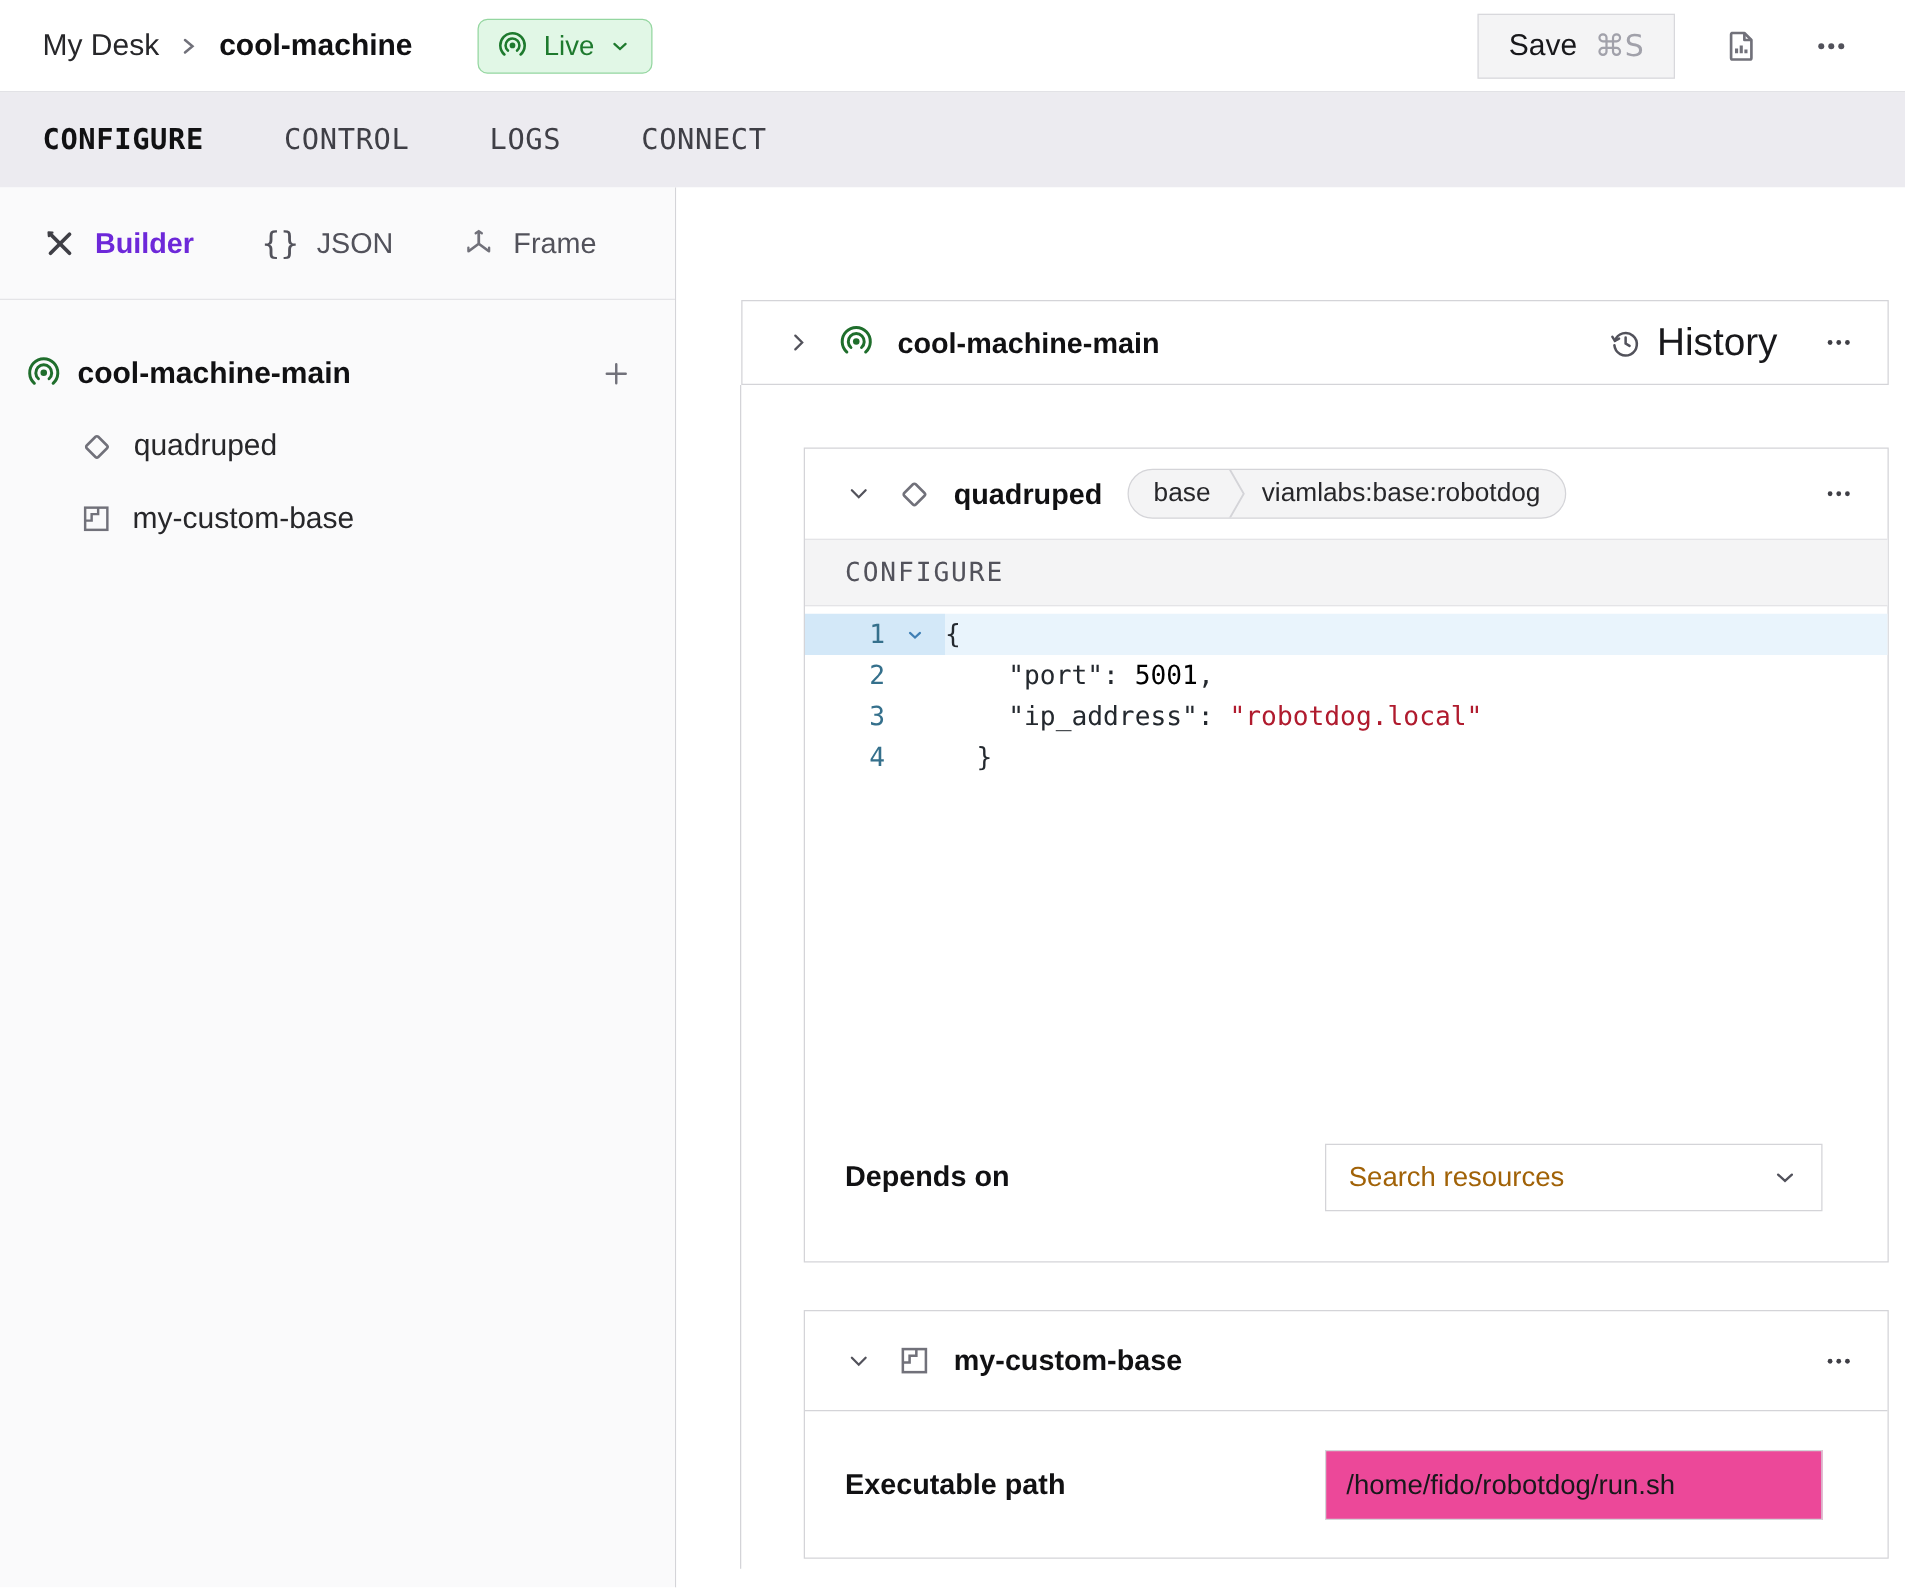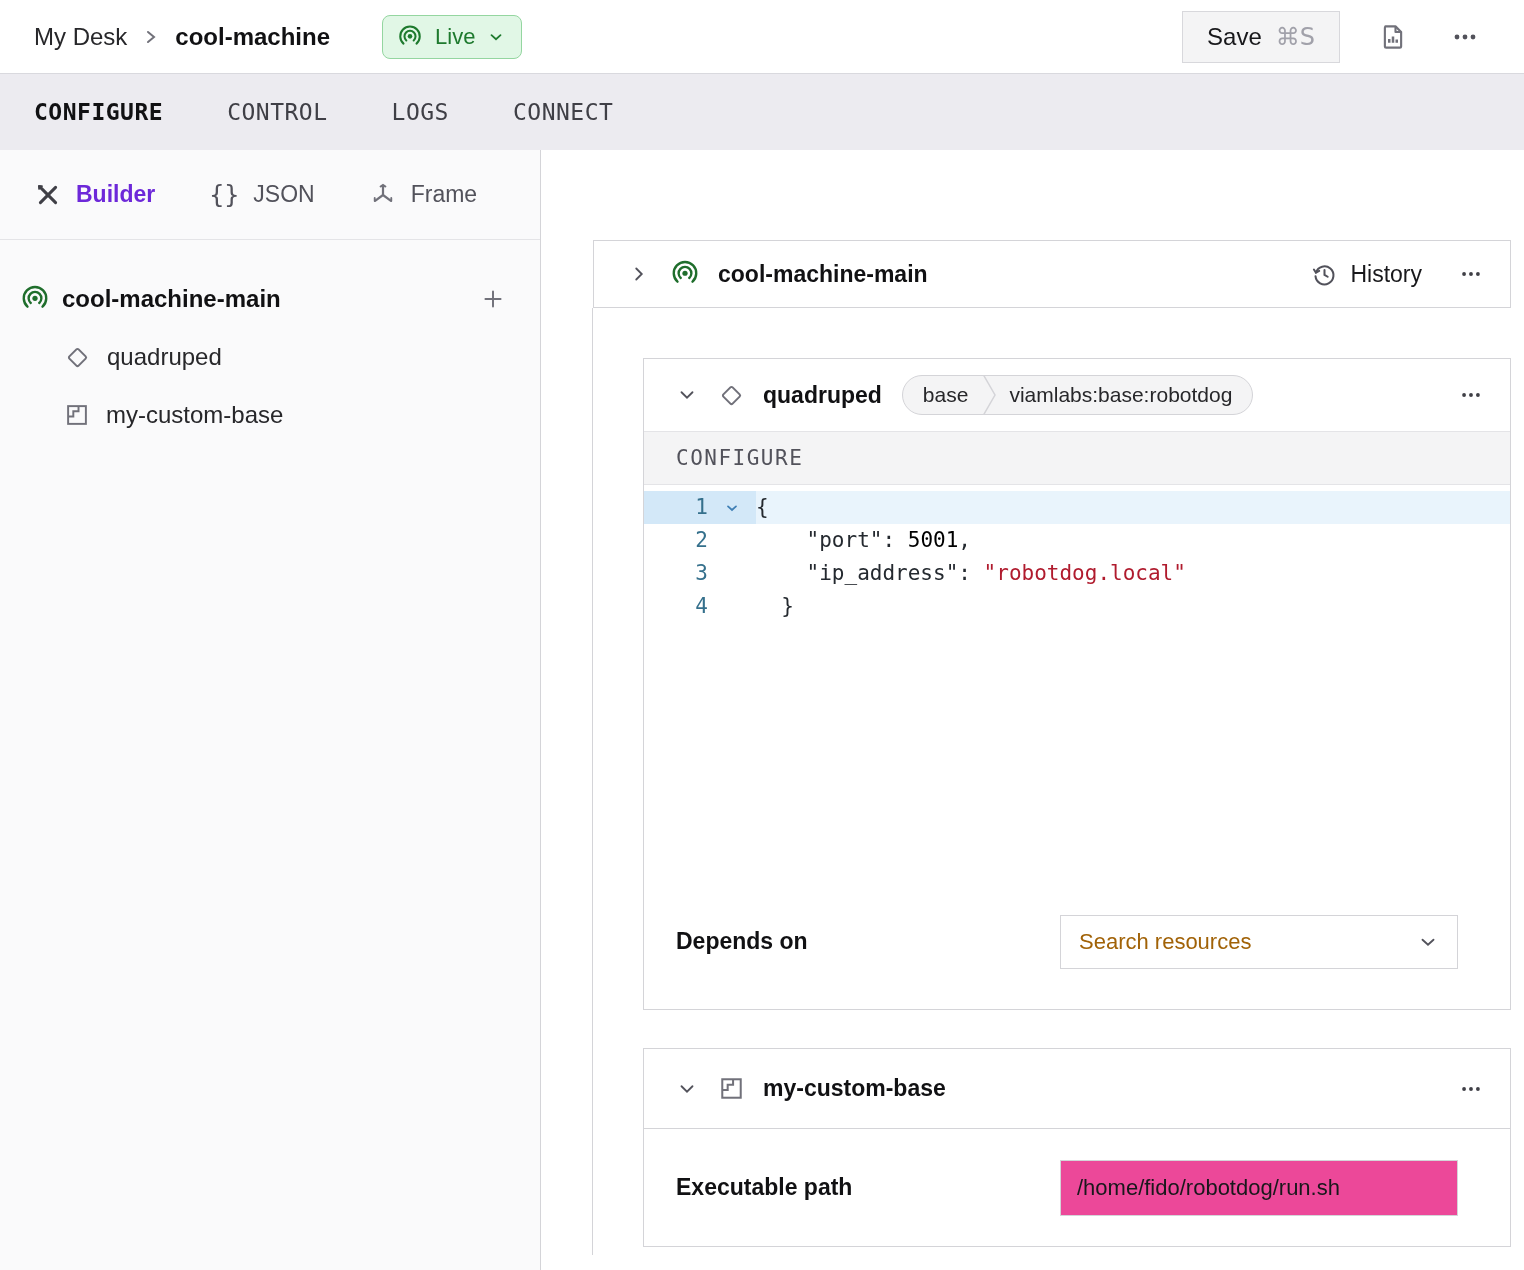--- a/index.html
+++ b/index.html
@@ -45,21 +45,21 @@
 
   
   .main { flex:1; position:relative; background:#fff; }
   .connector { position:absolute; left:51px; top:158px; width:1px; height:947px; background:#d4d4d8; }
   .card { position:absolute; background:#fff; border:1px solid #d4d4d8; }
   .card-title { font-weight:bold; font-size:23px; color:#111113; }
 
   #card-machine { left:52px; top:90px; width:918px; height:68px;
     display:flex; align-items:center; padding:0 26px 0 30px; }
   #card-machine .card-title { margin-left:18px; flex:1; }
-  .history-btn { display:flex; align-items:center; gap:12px; font-size:23px; color:#18181b; }
+  .history-btn { display:flex; align-items:center; gap:12px; font-size:31px; color:#18181b; }
   .ellipsis-btn { margin-left:36px; display:flex; align-items:center; color:#3f3f46; }
 
   #card-quadruped { left:102px; top:208px; width:868px; height:652px; display:flex; flex-direction:column; }
   .res-header { height:72px; flex:none; display:flex; align-items:center; padding:0 26px 0 28px; }
   .res-header .res-icon { margin-left:16px; }
   .res-header .card-title { margin-left:18px; }
   .res-header .spacer { flex:1; }
   .pill { margin-left:20px; display:flex; align-items:center; height:40px; border:1px solid #d4d4d8;
     border-radius:20px; background:#f4f4f5; font-size:21px; color:#27272a; overflow:hidden; }
   .pill-seg1 { padding:0 14px 0 20px; }

